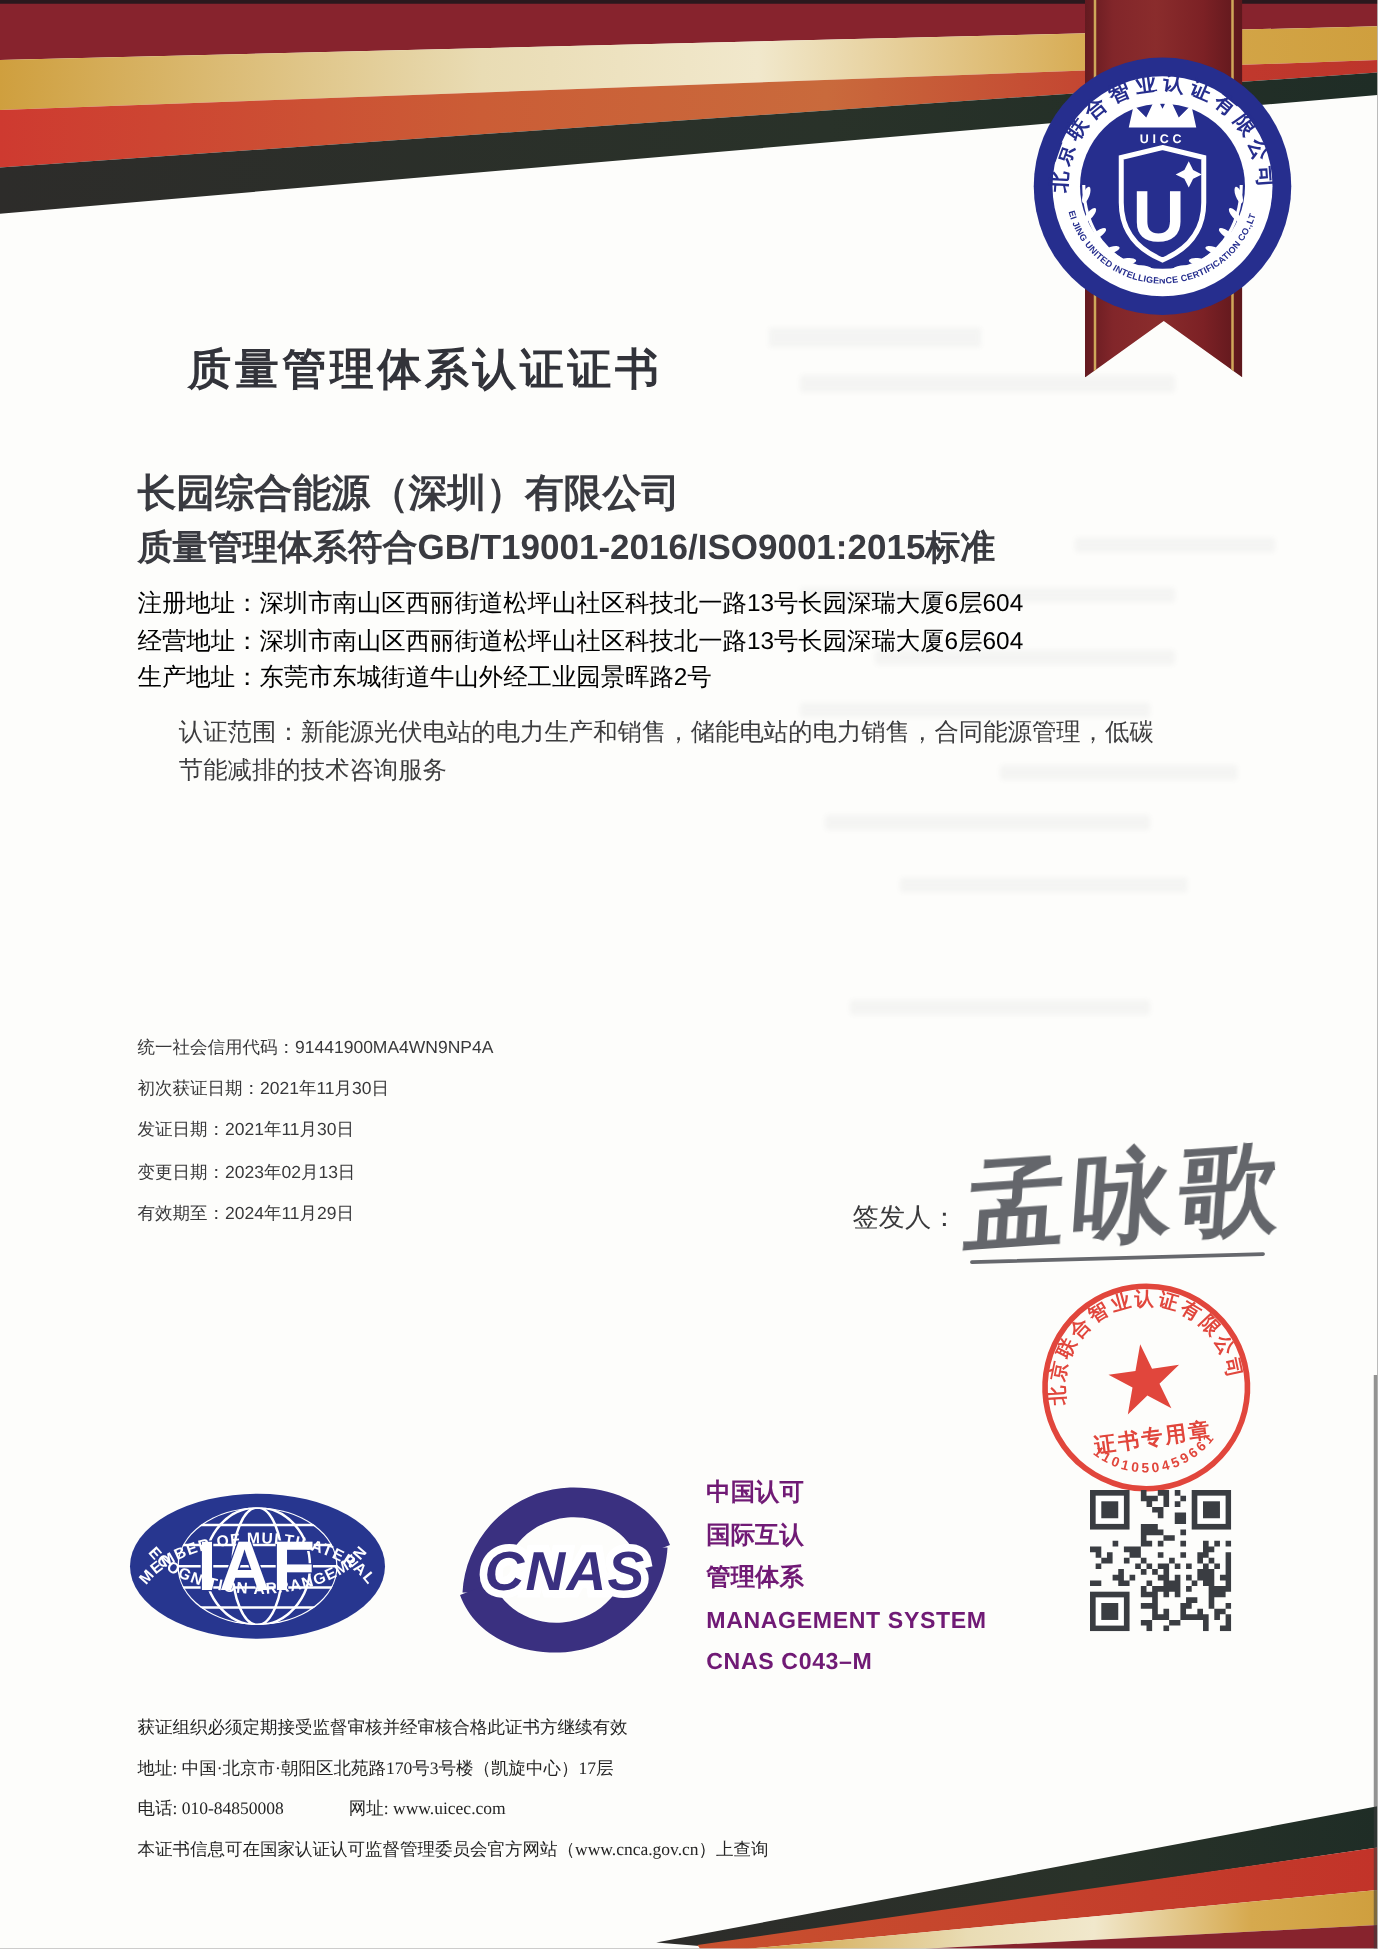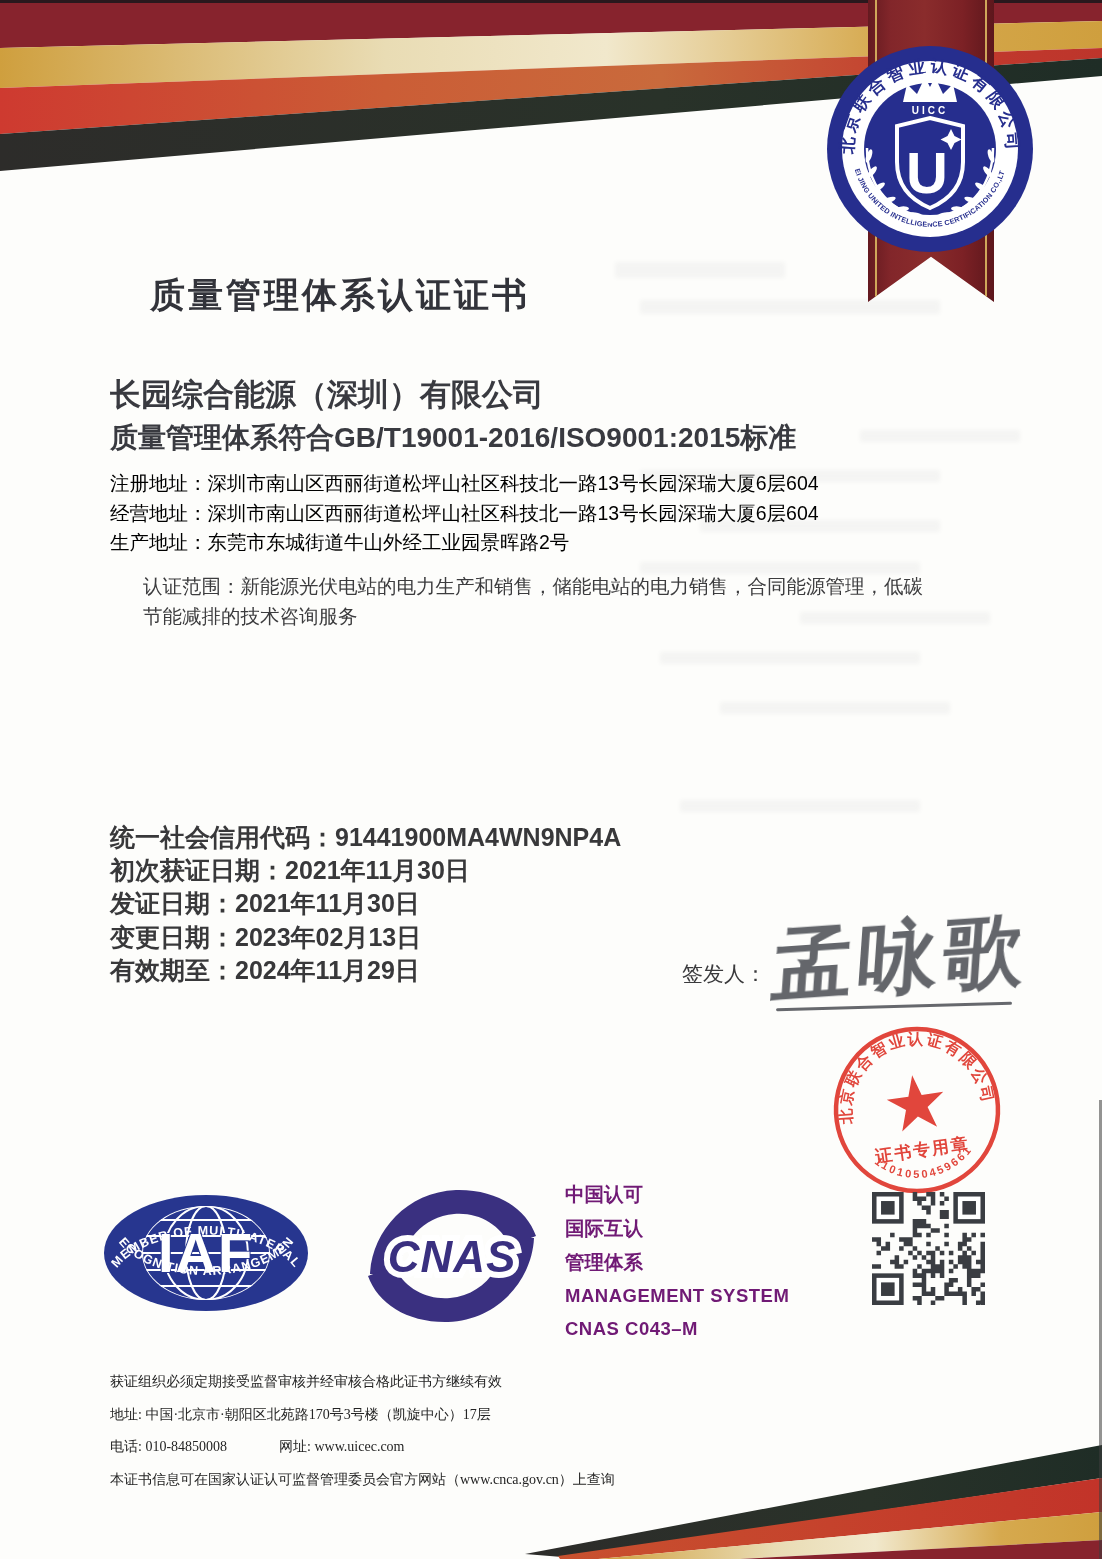--- a/index.html
+++ b/index.html
@@ -26,21 +26,21 @@
   .ribbon .gold-edge.left{left:7px;}
   .ribbon .gold-edge.right{right:7px;}
   .badge{position:absolute;left:825px;top:44px;width:210px;height:210px;}
 
   
   .title{position:absolute;left:110px;top:272px;font-size:35px;font-weight:800;color:#32333a;letter-spacing:3px;margin-left:40px;}
   .company{position:absolute;left:110px;top:374px;font-size:31px;font-weight:800;color:#393a40;}
   .standard{position:absolute;left:110px;top:419px;font-size:28px;font-weight:800;color:#393a40;}
   .addresses{position:absolute;left:110px;top:469px;font-size:19.5px;line-height:29.5px;font-weight:500;color:#000000;}
   .scope{position:absolute;left:110px;top:571px;font-size:19.5px;line-height:30px;font-weight:500;color:#3c3c3e;margin-left:33px;}
-  .details{position:absolute;left:110px;top:821px;font-size:25px;line-height:33.2px;font-weight:700;color:#38383a;}
+  .details{position:absolute;left:110px;top:821px;font-size:14px;line-height:33.2px;font-weight:400;color:#38383a;}
   .issuer-label{position:absolute;left:682px;top:960px;font-size:21px;font-weight:500;color:#3a3a3c;}
 
   .signature{
     position:absolute;left:772px;top:905px;width:250px;
     font-size:80px;font-weight:700;color:#4f5258;letter-spacing:6px;
     transform:rotate(-4deg) skewX(-8deg);opacity:.88;filter:blur(.4px);
     white-space:nowrap;
   }
   .signature-underline{
     position:absolute;left:776px;top:1005px;width:236px;height:3px;

